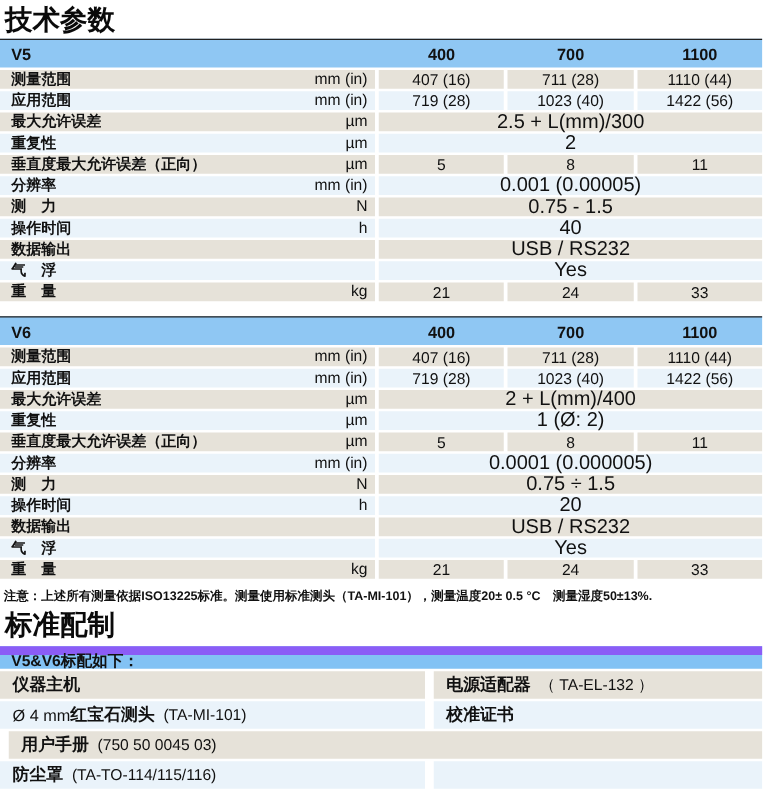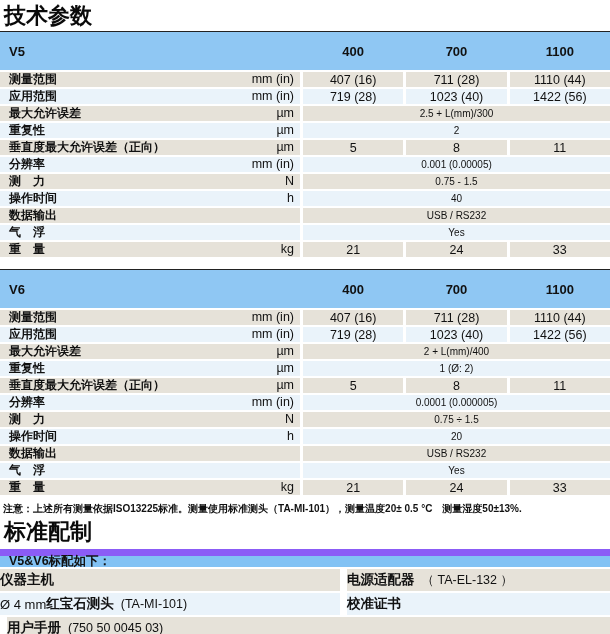--- a/index.html
+++ b/index.html
@@ -3,43 +3,43 @@
 <meta charset="utf-8">
 <style>
   html,body{margin:0;padding:0;background:#ffffff;}
   body{font-family:"Liberation Sans","DejaVu Sans",sans-serif;color:#111;}
   .page{width:610px;height:634px;background:#fff;overflow:hidden;box-sizing:border-box;}
 
   .section-title{font-size:22px;font-weight:bold;color:#0a0a0a;padding:3px 0 3px 4px;line-height:25px;}
 
   
   .spec-table{width:610px;}
-  .thead{display:flex;align-items:center;height:39px;background:#8FC7F3;border-top:1px solid #222;
+  .thead{display:flex;align-items:center;height:23px;background:#8FC7F3;border-top:1px solid #222;
          font-size:13px;font-weight:bold;box-sizing:border-box;}
   .thead .name{flex:0 0 300px;padding-left:9px;box-sizing:border-box;}
   .thead .col{flex:1 1 0;margin-left:3px;text-align:center;}
   .trow{display:flex;height:15px;margin-top:2px;font-size:12px;}
   .cell{display:flex;align-items:center;box-sizing:border-box;}
   .label-cell{flex:0 0 300px;justify-content:space-between;padding:0 6px 1px 9px;}
   .vcell{flex:1 1 0;margin-left:3px;justify-content:center;font-size:12.5px;}
-  .scell{flex:1 1 0;margin-left:3px;justify-content:center;font-size:10px;}
+  .scell{flex:1 1 0;margin-left:3px;justify-content:center;font-size:16px;}
   .trow.a .cell{background:#E6E2D9;}
   .trow.b .cell{background:#EAF3FA;}
   .lbl{font-weight:bold;}
   .unit{font-weight:normal;font-size:12.5px;}
   .gap{height:12px;}
 
   .note{font-size:10px;font-weight:bold;padding:7px 0 0 3px;color:#111;}
 
   
   .config-table{width:610px;margin-top:2px;}
   .chead{display:flex;align-items:center;height:18px;background:#82C2F4;border-top:7px solid #8b5cf6;
          font-size:12.5px;font-weight:bold;box-sizing:border-box;padding-left:9px;}
   .crow{display:flex;height:22px;margin-top:2px;}
-  .ccell{display:flex;align-items:center;box-sizing:border-box;}
+  .ccell{display:flex;align-items:center;box-sizing:border-box;padding-left:10px;}
   .ccell-left{flex:0 0 340px;}
   .ccell-right{flex:1 1 0;margin-left:7px;}
   .crow.a .ccell{background:#E6E2D9;}
   .crow.b .ccell{background:#EAF3FA;}
   .cname{font-weight:bold;font-size:13.5px;}
   .cprefix{font-weight:normal;font-size:13px;}
   .ccode{font-weight:normal;font-size:12.5px;margin-left:7px;}
 </style>
 </head>
 <body>

